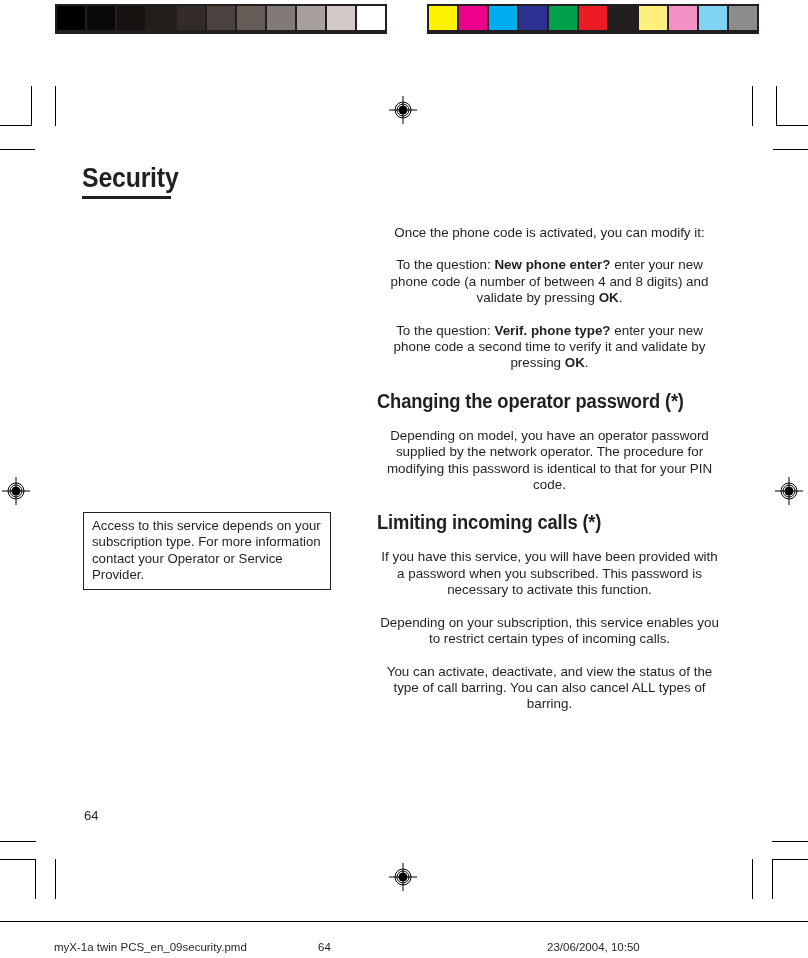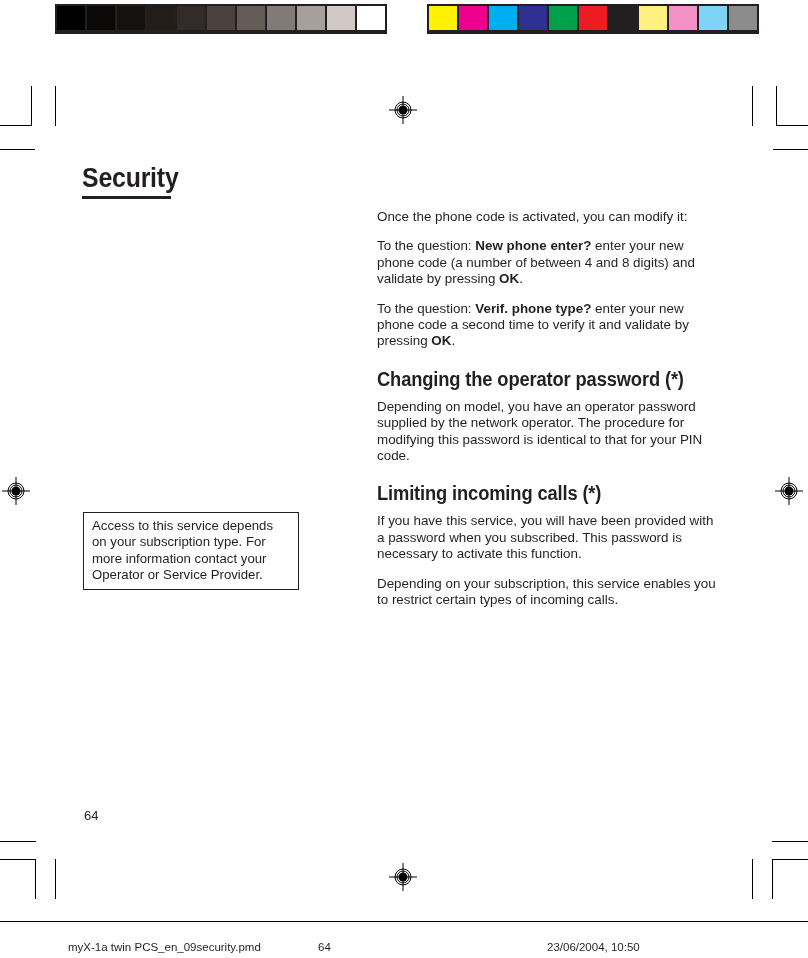--- a/index.html
+++ b/index.html
@@ -63,44 +63,45 @@
     width: 89px;
     height: 3px;
     background: #231f20;
   }
 
   
   #left-column {
     position: absolute;
     left: 83px;
     top: 512px;
-    width: 216px;
+    width: 248px;
   }
   .callout {
     border: 1px solid #231f20;
     box-sizing: border-box;
     padding: 5px 7px 6px 8px;
     font-size: 13.2px;
     line-height: 16.3px;
     color: #231f20;
     margin-bottom: 16px;
   }
 
   
   #right-column {
     position: absolute;
     left: 377px;
     top: 209px;
     width: 345px;
   }
   #right-column p {
-    margin: 0 0 13px 0;
+    margin: 16px 0 13px 0;
     font-size: 13.4px;
     line-height: 16.4px;
     color: #231f20;
+    text-align: center;
   }
   #right-column h2 {
     margin: 18px 0 9px 0;
     font-size: 19.5px;
     line-height: 22px;
     font-weight: bold;
     color: #231f20;
     letter-spacing: -0.15px;
     transform: scaleX(0.94);
     transform-origin: left center;
@@ -133,21 +134,21 @@
     height: 1px;
     background: #000;
   }
   .footer-text {
     position: absolute;
     top: 941px;
     font-size: 11.5px;
     color: #231f20;
     white-space: nowrap;
   }
-  #footer-filename { left: 68px; text-align: center; }
+  #footer-filename { left: 54px; text-align: center; }
   #footer-pagenum  { left: 318px; }
   #footer-date     { left: 547px; }
 </style>
 </head>
 <body>
 
 <div class="calbar" id="grey-calibration-bar">
     <div class="swatch" style="background: rgb(0, 0, 0);"></div>
     <div class="swatch" style="background: rgb(11, 9, 8);"></div>
     <div class="swatch" style="background: rgb(22, 18, 15);"></div>
@@ -241,20 +242,21 @@
   <p><span>To the question: </span><span class="b">New phone enter?</span><span> enter your new phone code (a number of between 4 and 8 digits) and validate by pressing </span><span class="b">OK</span><span>.</span></p>
 
   <p><span>To the question: </span><span class="b">Verif. phone type?</span><span> enter your new phone code a second time to verify it and validate by pressing </span><span class="b">OK</span><span>.</span></p>
 
   <h2>Changing the operator password (*)</h2>
   <p>Depending on model, you have an operator password supplied by the network operator. The procedure for modifying this password is identical to that for your PIN code.</p>
 
   <h2>Limiting incoming calls (*)</h2>
   <p>If you have this service, you will have been provided with a password when you subscribed. This password is necessary to activate this function.</p>
   <p>Depending on your subscription, this service enables you to restrict certain types of incoming calls.</p>
+  <p>You can activate, deactivate, and view the status of the type of call barring. You can also cancel ALL types of barring.</p>
 
 </div>
 
 <div id="page-number">64</div>
 
 <div id="footer-rule"></div>
 <div class="footer-text" id="footer-filename">myX-1a twin PCS_en_09security.pmd</div>
 <div class="footer-text" id="footer-pagenum">64</div>
 <div class="footer-text" id="footer-date">23/06/2004, 10:50</div>
 

